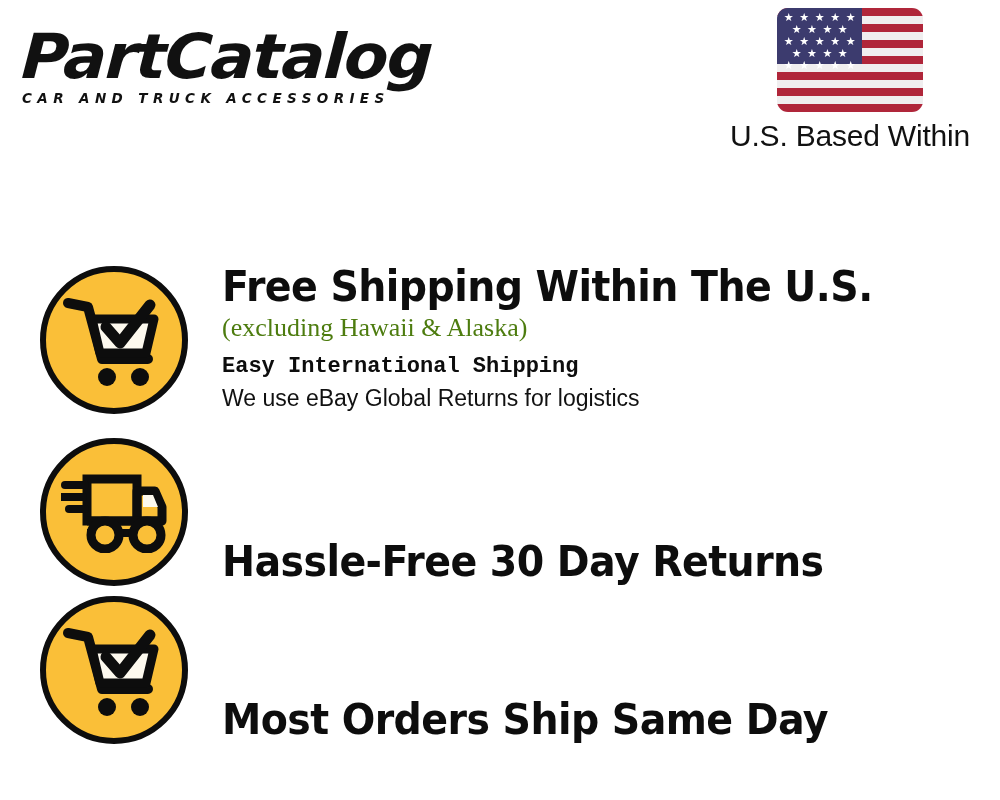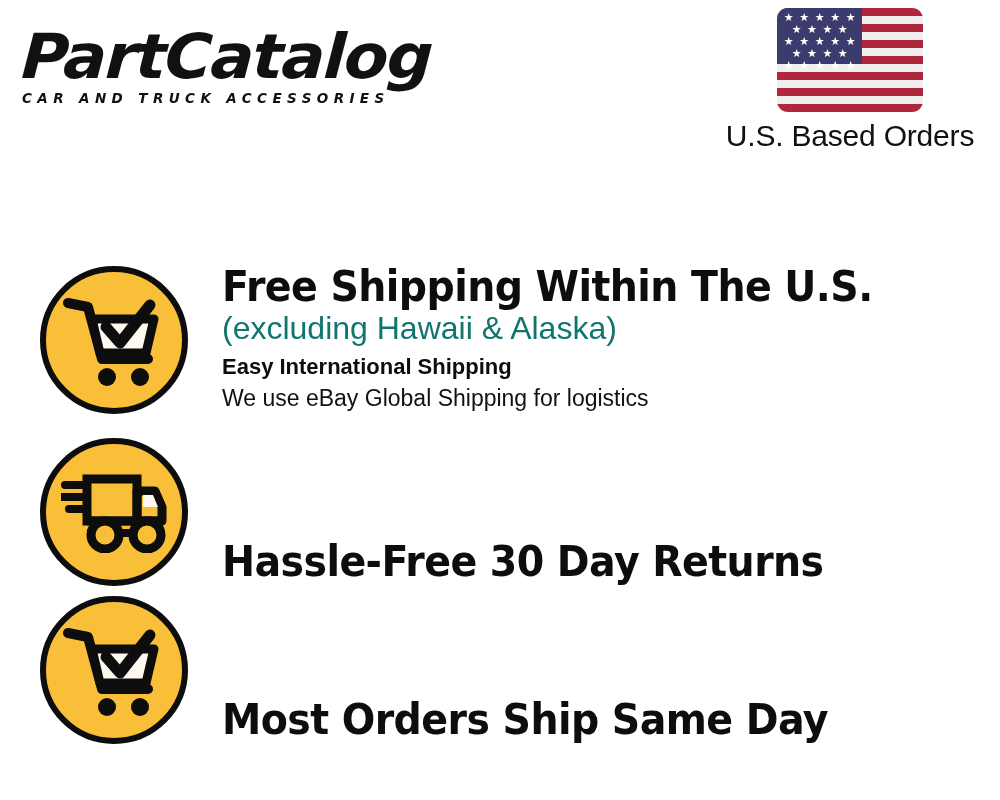--- a/index.html
+++ b/index.html
@@ -160,29 +160,29 @@
     font-weight: 700;
     font-size: 42px;
     line-height: 48px;
     letter-spacing: -0.6px;
     color: #0d0d0d;
     transform: scaleX(0.94);
     transform-origin: left center;
     white-space: nowrap;
   }
   .feat-sub {
-    font-family: Liberation Sans, sans-serif;
+    font-family: Liberation Serif, serif;
     font-weight: 400;
-    font-size: 32px;
+    font-size: 26px;
     line-height: 34px;
-    color: #0f766e;
+    color: #4d7c0f;
     white-space: nowrap;
   }
   .feat-sub-strong {
-    font-family: Liberation Sans, sans-serif;
+    font-family: Liberation Mono, monospace;
     font-weight: 700;
     font-size: 22px;
     line-height: 32px;
     color: #0d0d0d;
     margin-top: 6px;
     white-space: nowrap;
   }
   .feat-sub-note {
     font-family: "Liberation Sans", sans-serif;
     font-weight: 400;
@@ -248,42 +248,42 @@
           </div>
         <div class="star-row">
             <span class="star">★</span>
             <span class="star">★</span>
             <span class="star">★</span>
             <span class="star">★</span>
             <span class="star">★</span>
           </div>
       </div>
     </div>
-    <div class="seller-text">U.S. Based Orders</div>
+    <div class="seller-text">U.S. Based Within</div>
   </div>
 
 </div>
 
 <div class="features">
 
   <div class="feature-row row-1">
     <div class="icon-badge">
       <svg width="104" height="94" viewBox="0 0 104 94" aria-hidden="true">
         <path d="M6 10 L26 14 L40 66 L86 66" fill="none" stroke="#0d0d0d" stroke-width="10" stroke-linecap="round" stroke-linejoin="round"></path>
         <path d="M30 26 L92 26 L84 60 L38 60 Z" fill="#fdf9ee" stroke="#0d0d0d" stroke-width="9" stroke-linejoin="round"></path>
         <path d="M44 34 L58 50 L88 12" fill="none" stroke="#0d0d0d" stroke-width="11" stroke-linecap="round" stroke-linejoin="round"></path>
         <circle cx="45" cy="84" r="9" fill="#0d0d0d"></circle>
         <circle cx="78" cy="84" r="9" fill="#0d0d0d"></circle>
       </svg>
     </div>
     <div class="feature-text">
       <div class="feat-title">Free Shipping Within The U.S.</div>
       <div class="feat-sub">(excluding Hawaii &amp; Alaska)</div>
       <div class="feat-sub-strong">Easy International Shipping</div>
-      <div class="feat-sub-note">We use eBay Global Shipping for logistics</div>
+      <div class="feat-sub-note">We use eBay Global Returns for logistics</div>
     </div>
   </div>
 
   <div class="feature-row row-2">
     <div class="icon-badge">
       <svg width="106" height="82" viewBox="0 0 106 82" aria-hidden="true">
         <rect x="26" y="8" width="50" height="42" fill="none" stroke="#0d0d0d" stroke-width="9"></rect>
         <path d="M76 20 L94 20 L101 36 L101 50 L76 50 Z" fill="none" stroke="#0d0d0d" stroke-width="9" stroke-linejoin="round"></path>
         <path d="M82 24 L92 24 L97 36 L82 36 Z" fill="#fdf9ee"></path>
         <path d="M26 50 L101 50" stroke="#0d0d0d" stroke-width="9"></path>

